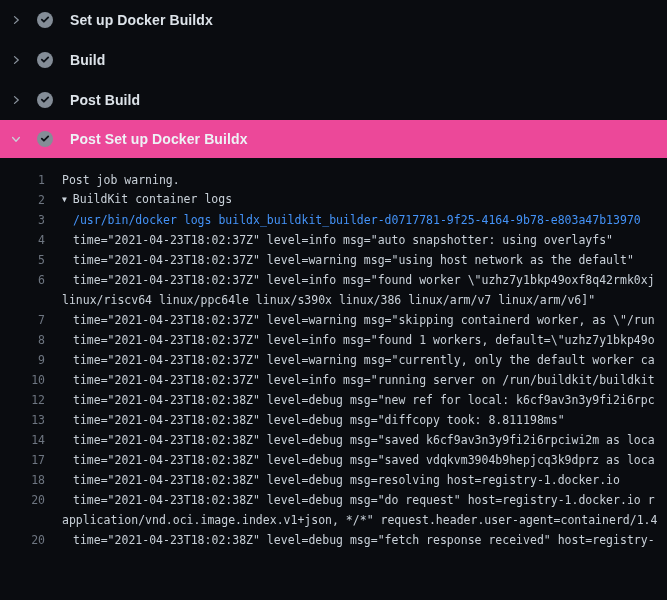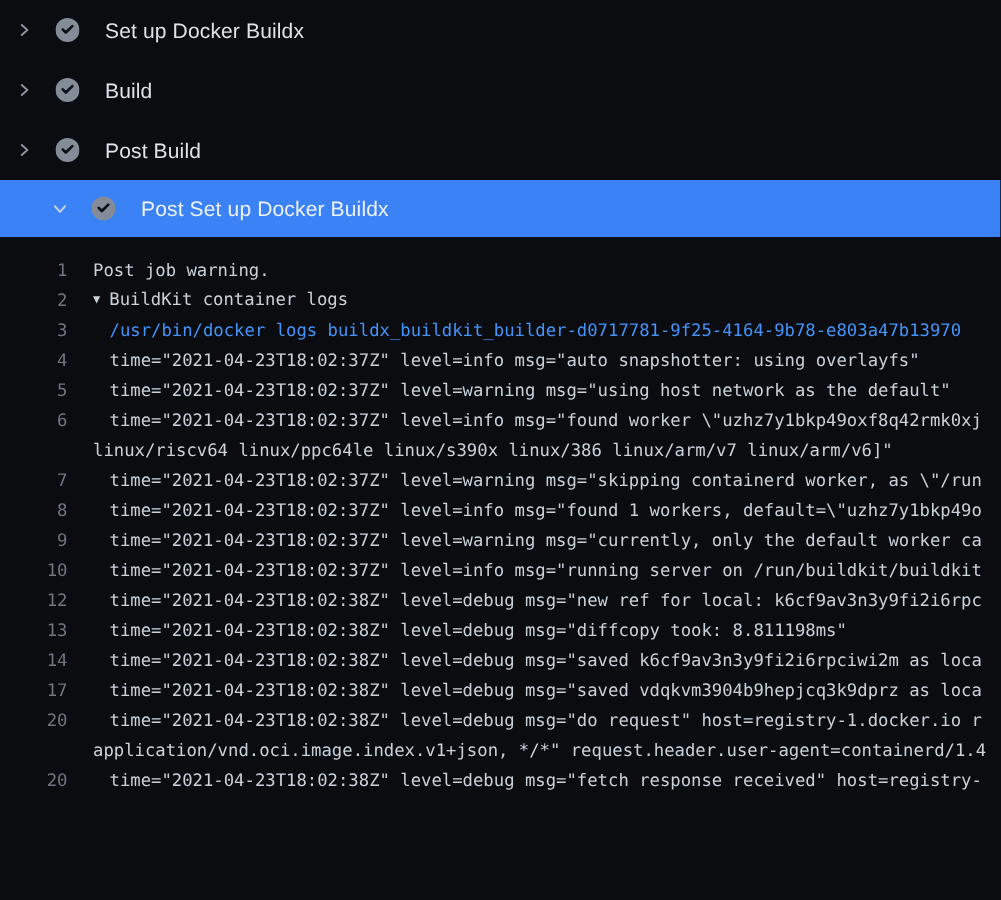--- a/index.html
+++ b/index.html
@@ -6,33 +6,33 @@
   body{
     width:667px;height:600px;overflow:hidden;
     background:#0a0c10;
     font-family:"Liberation Sans",sans-serif;
   }
   
   .section-row{
     height:40px;display:flex;align-items:center;cursor:pointer;
   }
   .section-row.expanded{
-    height:38px;background:#3b82f6;padding-left:24px;
+    height:38px;background:#ec4899;
   }
   .chev{
     width:16px;height:16px;margin-left:8px;flex:none;
     display:flex;align-items:center;justify-content:center;
   }
   .section-row.expanded .chev svg{transform:rotate(90deg);}
   .check{
     width:16px;height:16px;margin-left:13px;flex:none;
     display:flex;align-items:center;justify-content:center;
   }
   .section-label{
-    margin-left:17px;font-size:14px;color:#dde3e9;letter-spacing:.1px;
+    margin-left:17px;font-size:14px;color:#dde3e9;letter-spacing:.1px;font-weight:bold;
   }
   .section-row.expanded .section-label{color:#eef2f6;}
   
   .log{
     padding-top:12px;
   }
   .log-row{
     height:20px;display:flex;align-items:center;
     font-family:"DejaVu Sans Mono",monospace;
     font-size:11.5px;line-height:20px;color:#c9d1d9;
@@ -192,20 +192,24 @@
     <div class="lt nested">time="2021-04-23T18:02:38Z" level=debug msg="saved k6cf9av3n3y9fi2i6rpciwi2m as loca</div>
   </div>
 
 
 
   <div class="log-row">
     <a class="ln">17</a>
     <div class="lt nested">time="2021-04-23T18:02:38Z" level=debug msg="saved vdqkvm3904b9hepjcq3k9dprz as loca</div>
   </div>
 
+  <div class="log-row">
+    <a class="ln">18</a>
+    <div class="lt nested">time="2021-04-23T18:02:38Z" level=debug msg=resolving host=registry-1.docker.io</div>
+  </div>
 
   <div class="log-row">
     <a class="ln">20</a>
     <div class="lt nested">time="2021-04-23T18:02:38Z" level=debug msg="do request" host=registry-1.docker.io r</div>
   </div>
 
   <div class="log-row">
     <a class="ln"></a>
     <div class="lt cont">application/vnd.oci.image.index.v1+json, */*" request.header.user-agent=containerd/1.4</div>
   </div>

